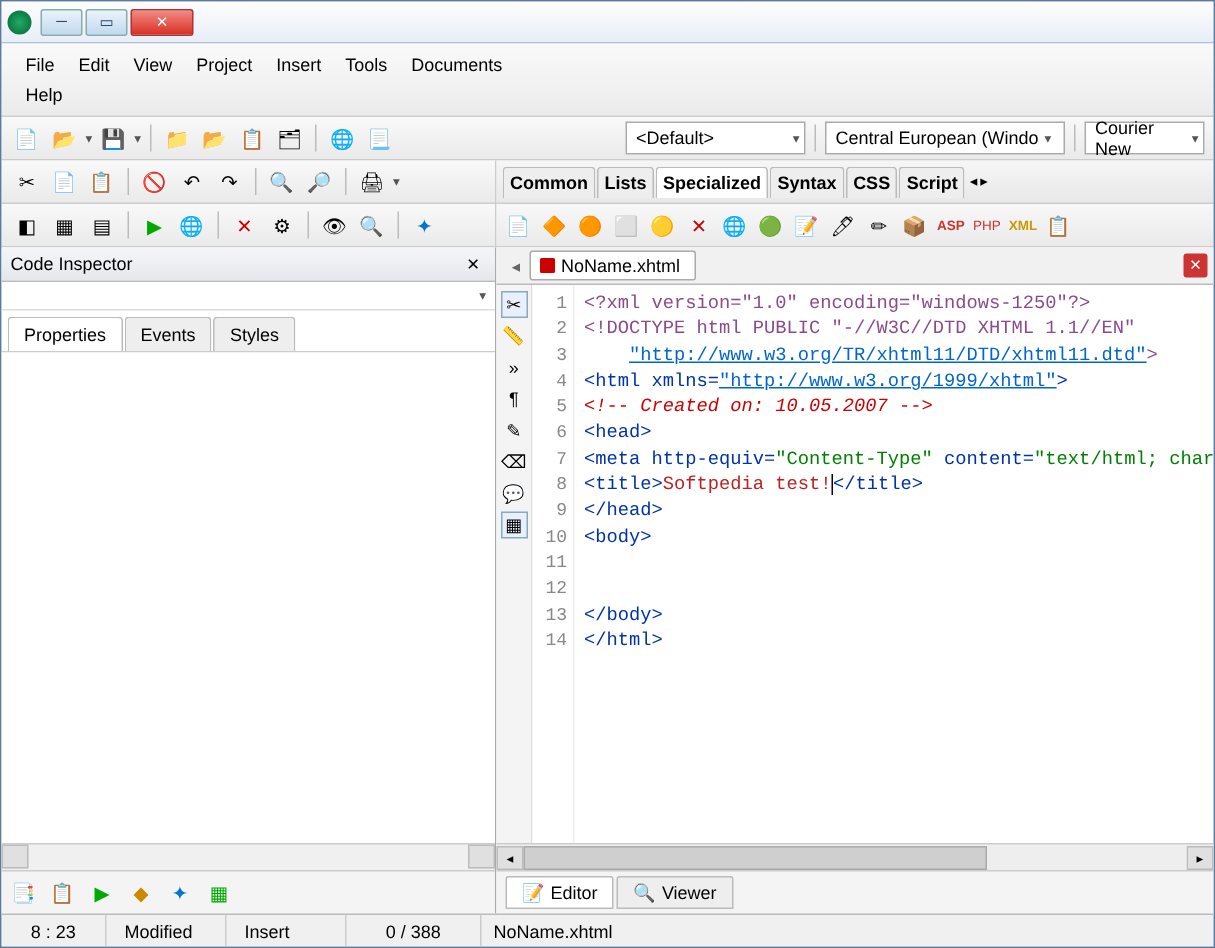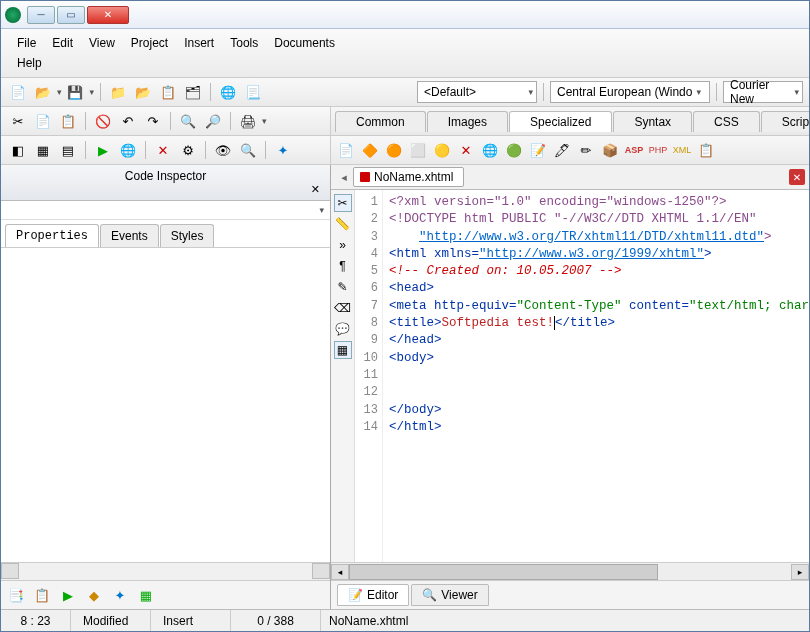--- a/index.html
+++ b/index.html
@@ -12,33 +12,33 @@
 .winbtn.min, .winbtn.max { background: linear-gradient(#eaf3fb,#c3d9ef); color:#2a4a6a; margin-right:2px; }
 .winbtn.close { background: linear-gradient(#f28b82,#d93025); color:#fff; width:42px; border-color:#a33; }
 .menubar { background: linear-gradient(#fafafa,#ebebeb); padding: 4px 8px; border-bottom: 1px solid #ccc; display:flex; flex-wrap:wrap; gap:0; }
 .menuitem { padding: 3px 8px; cursor: pointer; }
 .toolrow { background: linear-gradient(#f9f9f9,#eaeaea); border-bottom: 1px solid #ccc; display: flex; align-items:center; padding: 3px 6px; gap:3px; }
 .tbtn { width:22px; height:22px; border:1px solid transparent; border-radius:2px; display:flex; align-items:center; justify-content:center; cursor:pointer; font-size:13px; }
 .sep { width:1px; height:18px; background:#bbb; margin:0 3px; }
 .dd { height:22px; border:1px solid #aaa; background:#fff; display:flex; align-items:center; padding:0 3px 0 6px; font-size:12px; cursor:pointer; gap:4px; }
 .dd .arrow { font-size:9px; color:#555; }
 .tabbar { display:flex; align-items:center; background: linear-gradient(#f6f6f6,#e8e8e8); border-bottom:1px solid #ccc; padding: 2px 4px; gap:0; }
-.tabbar .tab { padding: 3px 20px; border:1px solid #bbb; border-bottom:none; background:#eee; cursor:pointer; font-size:12px; border-radius:3px 3px 0 0; margin-right:1px; }
+.tabbar .tab { padding: 3px 4px; border:1px solid #bbb; border-bottom:none; background:#eee; cursor:pointer; font-size:12px; border-radius:3px 3px 0 0; margin-right:1px;font-weight:bold; }
 .tabbar .tab.active { background:#fff; }
 .tabbar .arrs { display:flex; gap:2px; margin-left:2px; }
 .mainarea { flex:1; display:flex; min-height:0; }
 .leftpane { width:330px; display:flex; flex-direction:column; border-right:1px solid #aaa; background:#fff; }
 .rightpane { flex:1; display:flex; flex-direction:column; background:#fff; min-width:0; }
-.panel-hdr { background: linear-gradient(#f5f6f8,#e4e7ec); border-bottom:1px solid #bbb; padding:4px 6px; display:flex; align-items:center; font-size:12px;flex-direction:column; }
+.panel-hdr { background: linear-gradient(#f5f6f8,#e4e7ec); border-bottom:1px solid #bbb; padding:4px 6px; display:flex; align-items:center; font-size:12px; }
 .panel-hdr .x { margin-left:auto; cursor:pointer; padding:0 4px; font-size:11px; }
 .panel-hdr2 { display:flex; justify-content:flex-end; padding:2px 4px; border-bottom:1px solid #ddd; }
 .panel-hdr2 .arrow { font-size:9px; color:#555; cursor:pointer; padding:2px; }
 .tabs2 { display:flex; padding: 4px 4px 0 4px; border-bottom:1px solid #ccc; gap:0; }
 .tabs2 .t2 { padding:4px 10px; border:1px solid #bbb; border-bottom:none; background:#eee; cursor:pointer; font-size:12px; border-radius:3px 3px 0 0; margin-right:1px; }
-.tabs2 .t2.active { background:#fff;font-family:Liberation Mono, monospace; }
+.tabs2 .t2.active { background:#fff; }
 .leftbody { flex:1; background:#fff; }
 .leftfoot { border-top:1px solid #ccc; background:#f4f4f4; padding:3px 4px; display:flex; gap:4px; }
 .editor-tools { background: linear-gradient(#f8f8f8,#eaeaea); border-bottom:1px solid #ccc; padding:3px 4px; display:flex; gap:2px; align-items:center; }
 .filetabs { display:flex; align-items:center; background:#f1f1f1; border-bottom:1px solid #bbb; padding:2px 4px; }
 .filetabs .navbtn { width:18px; height:18px; cursor:pointer; display:flex; align-items:center; justify-content:center; font-size:11px; color:#666; }
 .filetabs .ftab { border:1px solid #aaa; background:#fff; padding:2px 10px 2px 6px; display:flex; align-items:center; gap:4px; font-size:12px; cursor:pointer; border-radius:2px; }
 .filetabs .ftab .dot { width:10px; height:10px; background:#c00; border-radius:1px; }
 .filetabs .xbtn { margin-left:auto; width:16px; height:16px; background:#c33; color:#fff; display:flex; align-items:center; justify-content:center; font-size:10px; cursor:pointer; border-radius:2px; }
 .codearea { flex:1; display:flex; min-height:0; }
 .vtool { width:24px; background:#f4f4f4; border-right:1px solid #ddd; display:flex; flex-direction:column; align-items:center; padding:4px 0; gap:3px; }
@@ -133,21 +133,21 @@
     <div class="tbtn">↷</div>
     <div class="sep"></div>
     <div class="tbtn">🔍</div>
     <div class="tbtn">🔎</div>
     <div class="sep"></div>
     <div class="tbtn">🖨</div>
     <span style="font-size:9px;color:#555;cursor:pointer">▾</span>
   </div>
   <div class="tabbar" style="flex:1">
     <div class="tab">Common</div>
-    <div class="tab">Images</div>
+    <div class="tab">Lists</div>
     <div class="tab active">Specialized</div>
     <div class="tab">Syntax</div>
     <div class="tab">CSS</div>
     <div class="tab">Script</div>
     <div class="arrs">
         <span style="font-size:10px;cursor:pointer">◂</span>
         <span style="font-size:10px;cursor:pointer">▸</span>
       </div>
   </div>
 </div>
@@ -177,21 +177,21 @@
     <div class="tbtn">🟡</div>
     <div class="tbtn" style="color:#c00">✕</div>
     <div class="tbtn">🌐</div>
     <div class="tbtn">🟢</div>
     <div class="tbtn">📝</div>
     <div class="tbtn">🖊</div>
     <div class="tbtn">✏</div>
     <div class="tbtn">📦</div>
     <div class="tbtn" style="color:#c33;font-size:9px;font-weight:bold">ASP</div>
     <div class="tbtn" style="color:#c33;font-size:9px;font-weight:normal">PHP</div>
-    <div class="tbtn" style="color:#c90;font-size:9px;font-weight:normal">XML</div>
+    <div class="tbtn" style="color:#c90;font-size:9px;font-weight:bold">XML</div>
     <div class="tbtn">📋</div>
   </div>
 </div>
 
 <div class="mainarea">
   <div class="leftpane">
     <div class="panel-hdr">
       <span>Code Inspector</span>
       <span class="x">✕</span>
     </div>

